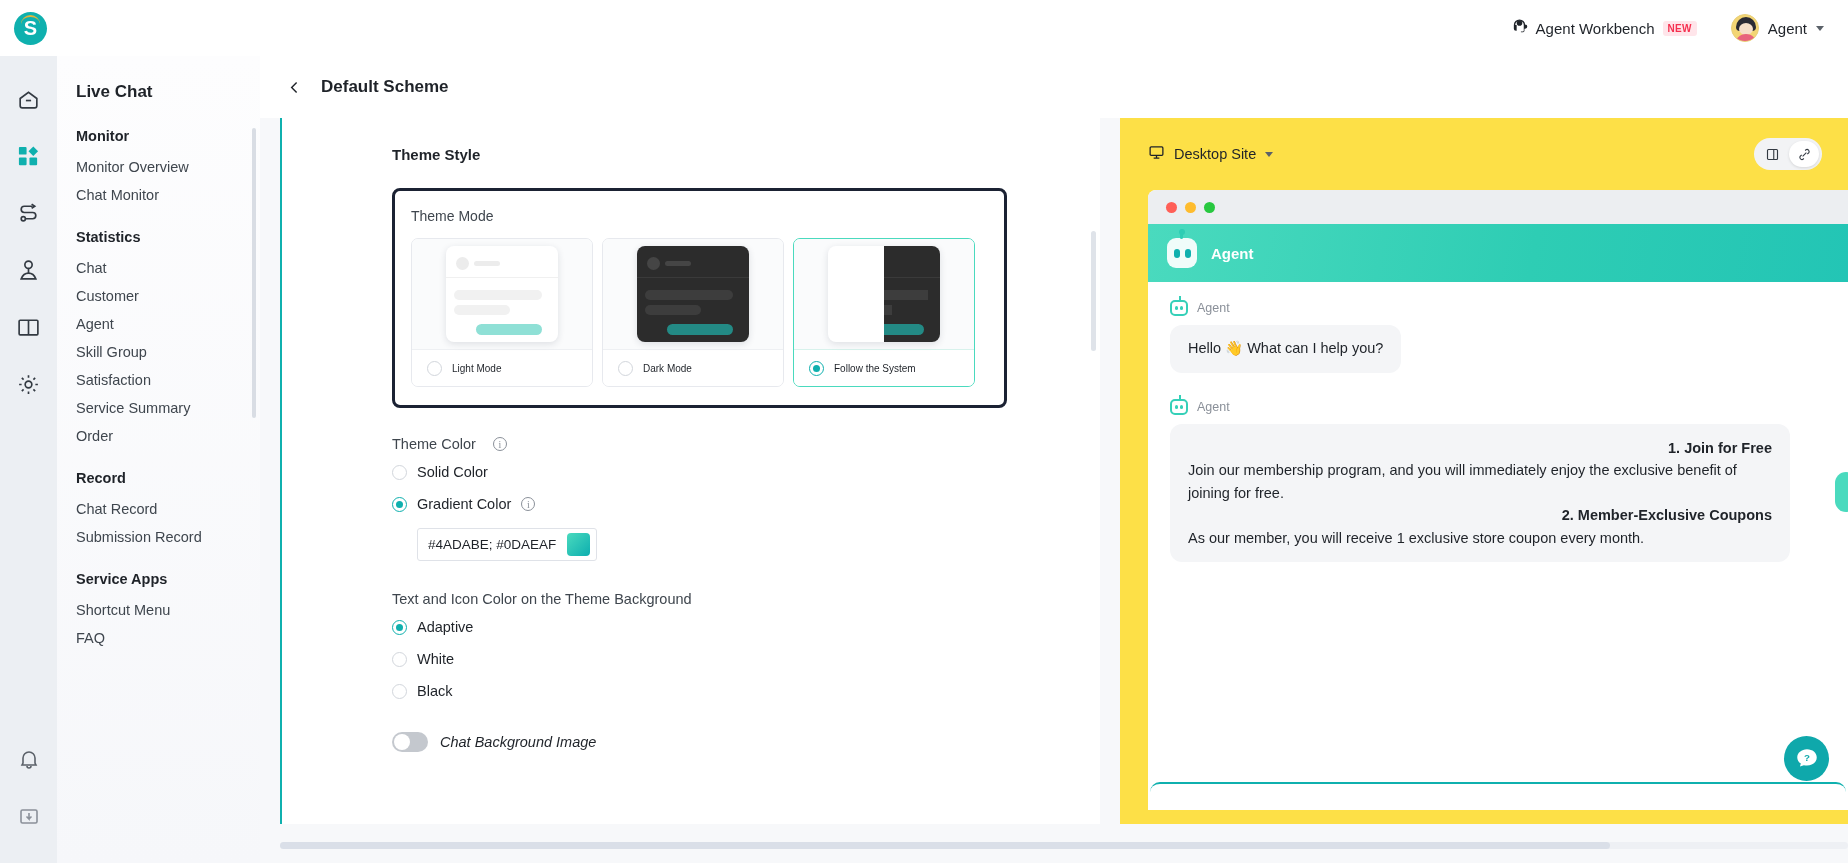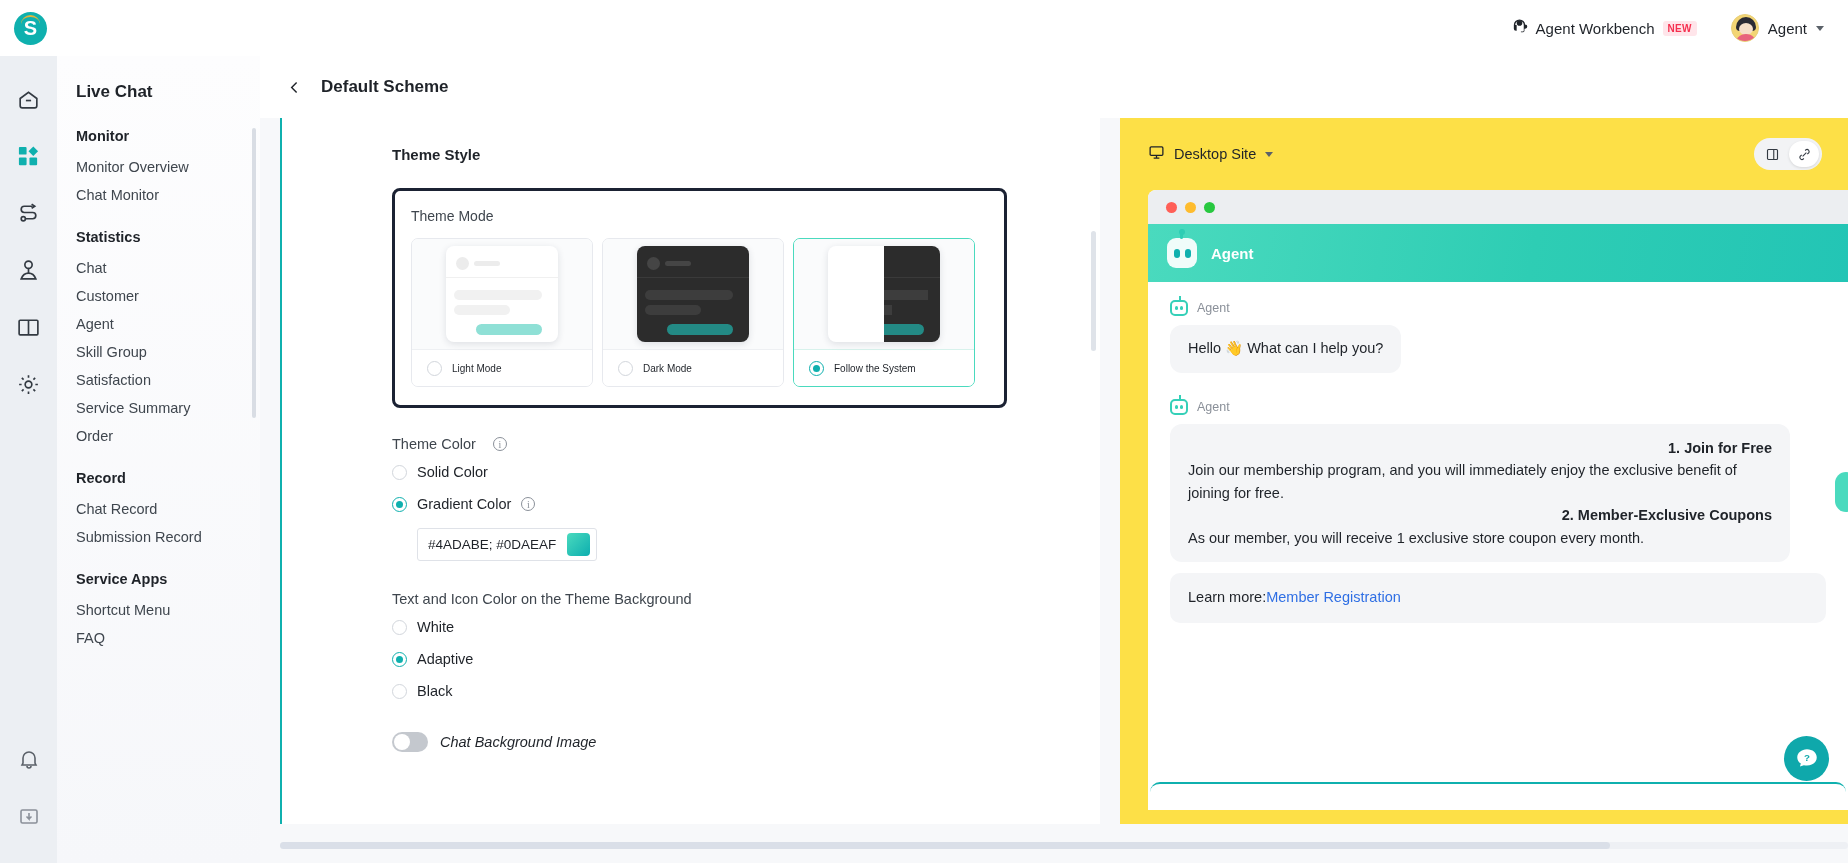--- a/index.html
+++ b/index.html
@@ -526,26 +526,26 @@
           <span class="color-value">#4ADABE; #0DAEAF</span>
           <span class="swatch"></span>
         </div>
       </div>
 
       <div class="text-icon-block">
         <div class="lbl-row">
           <span class="lbl-txt">Text and Icon Color on the Theme Background</span>
         </div>
         <div class="radio-row">
+          <span class="radio on"></span>
+          <span class="rtext">Adaptive</span>
+        </div>
+        <div class="radio-row">
           <span class="radio"></span>
           <span class="rtext">White</span>
-        </div>
-        <div class="radio-row">
-          <span class="radio on"></span>
-          <span class="rtext">Adaptive</span>
         </div>
         <div class="radio-row">
           <span class="radio"></span>
           <span class="rtext">Black</span>
         </div>
       </div>
 
       <div class="toggle-row">
         <span class="switch">
             <i class="knob"></i>
@@ -626,23 +626,20 @@
                 <i></i>
               </span>
             <span class="msg-name">Agent</span>
           </div>
           <div class="bubble wide">
             <div class="li-title">1. Join for Free</div>
             <div class="li-body">Join our membership program, and you will immediately enjoy the exclusive benefit of joining for free.</div>
             <div class="li-title">2. Member-Exclusive Coupons</div>
             <div class="li-body">As our member, you will receive 1 exclusive store coupon every month.</div>
           </div>
-          <div class="learn-bubble">
-            <span class="bubble-text">Learn more:</span><span class="bubble-text link">Member Registration</span>
-          </div>
         </div>
 
         <div class="input-area"></div>
       </div>
 
       <div class="side-tab"></div>
     </div>
   </div>
 
   <div class="help-fab">

